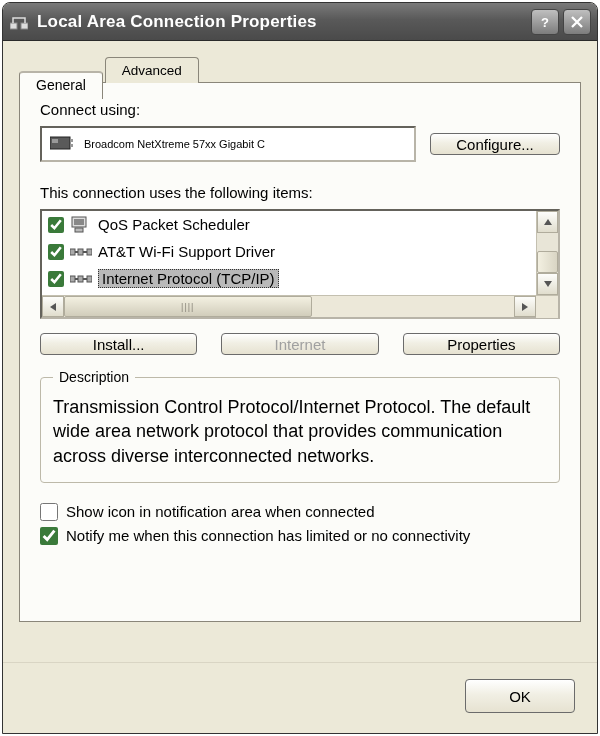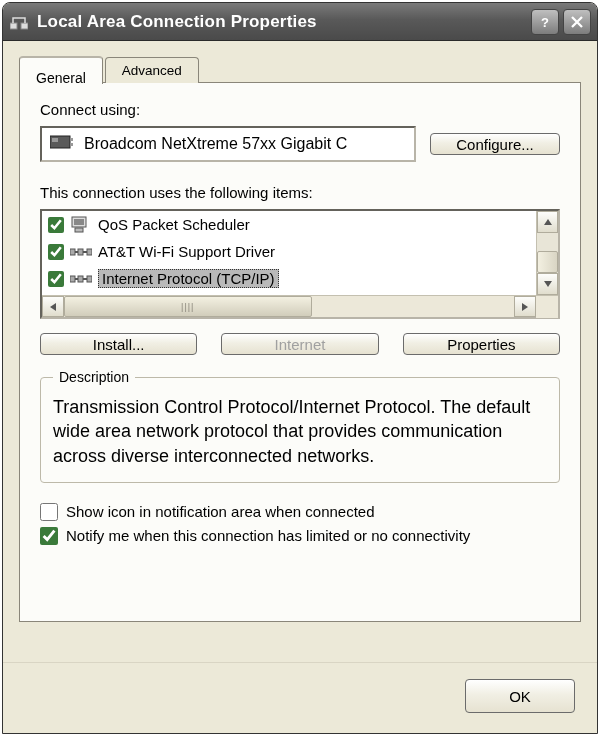--- a/index.html
+++ b/index.html
@@ -75,22 +75,22 @@
       border-bottom: none;
       background: #ece9d8;
       border-radius: 4px 4px 0 0;
       margin-right: 2px;
       cursor: pointer;
       font-size: 14px;
     }
     .tab.active {
       background: #fcfcf9;
       position: relative;
-      top: 1px;
-      padding-top: 12px;
+      top: 16px;
+      padding-top: 4px;
       z-index: 3;
       border-top: 2px solid #b8b4a8;
     }
     .tab:not(.active) {
       background: #ece9d8;
       font-size: 13.5px;
       margin-top: 2px;
     }
     .tab-panel {
       border: 1px solid #8a867a;
@@ -112,21 +112,21 @@
       margin-bottom: 22px;
     }
     .adapter-box {
       flex: 1;
       border: 2px inset #b8b4a8;
       background: #fff;
       padding: 6px 8px;
       display: flex;
       align-items: center;
       gap: 10px;
-      font-size: 16px;
+      font-size: 11px;
       height: 36px;
     }
     .xp-button {
       min-width: 130px;
       height: 22px;
       border: 1px solid #6b6b6b;
       border-radius: 4px;
       background: linear-gradient(to bottom, #ffffff 0%, #f1efe4 45%, #e6e2d1 100%);
       font-family: inherit;
       font-size: 15px;

